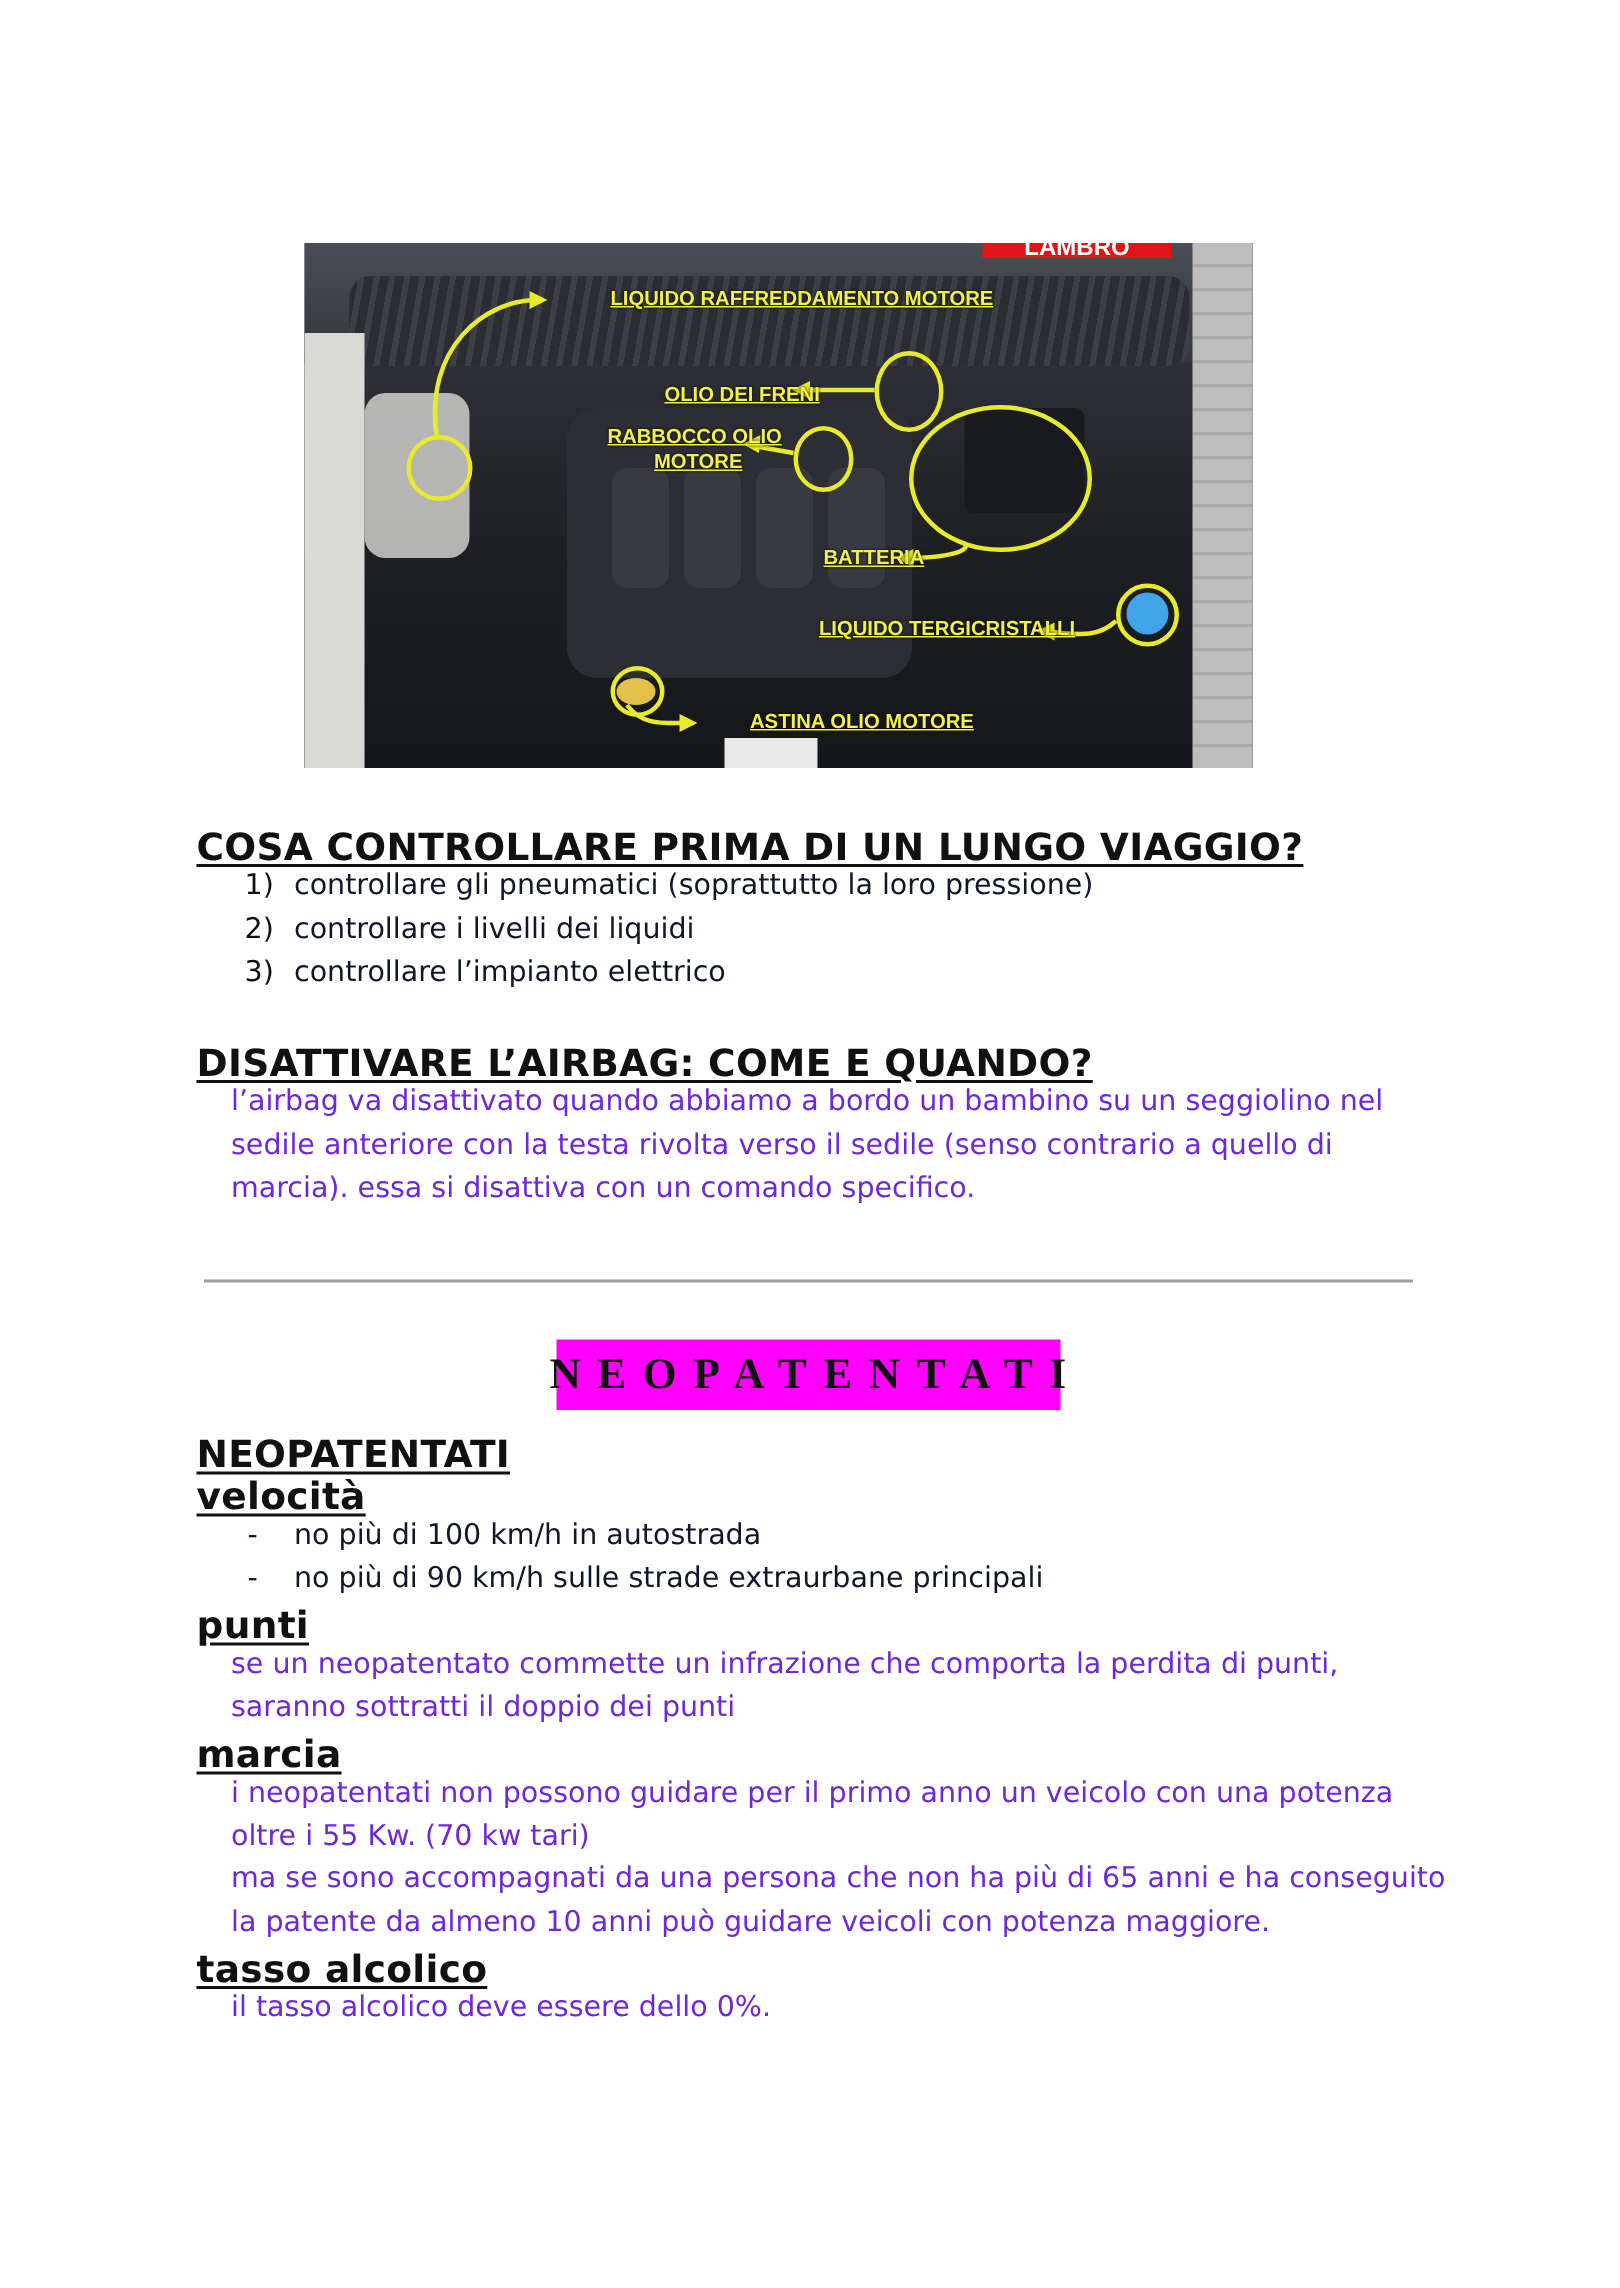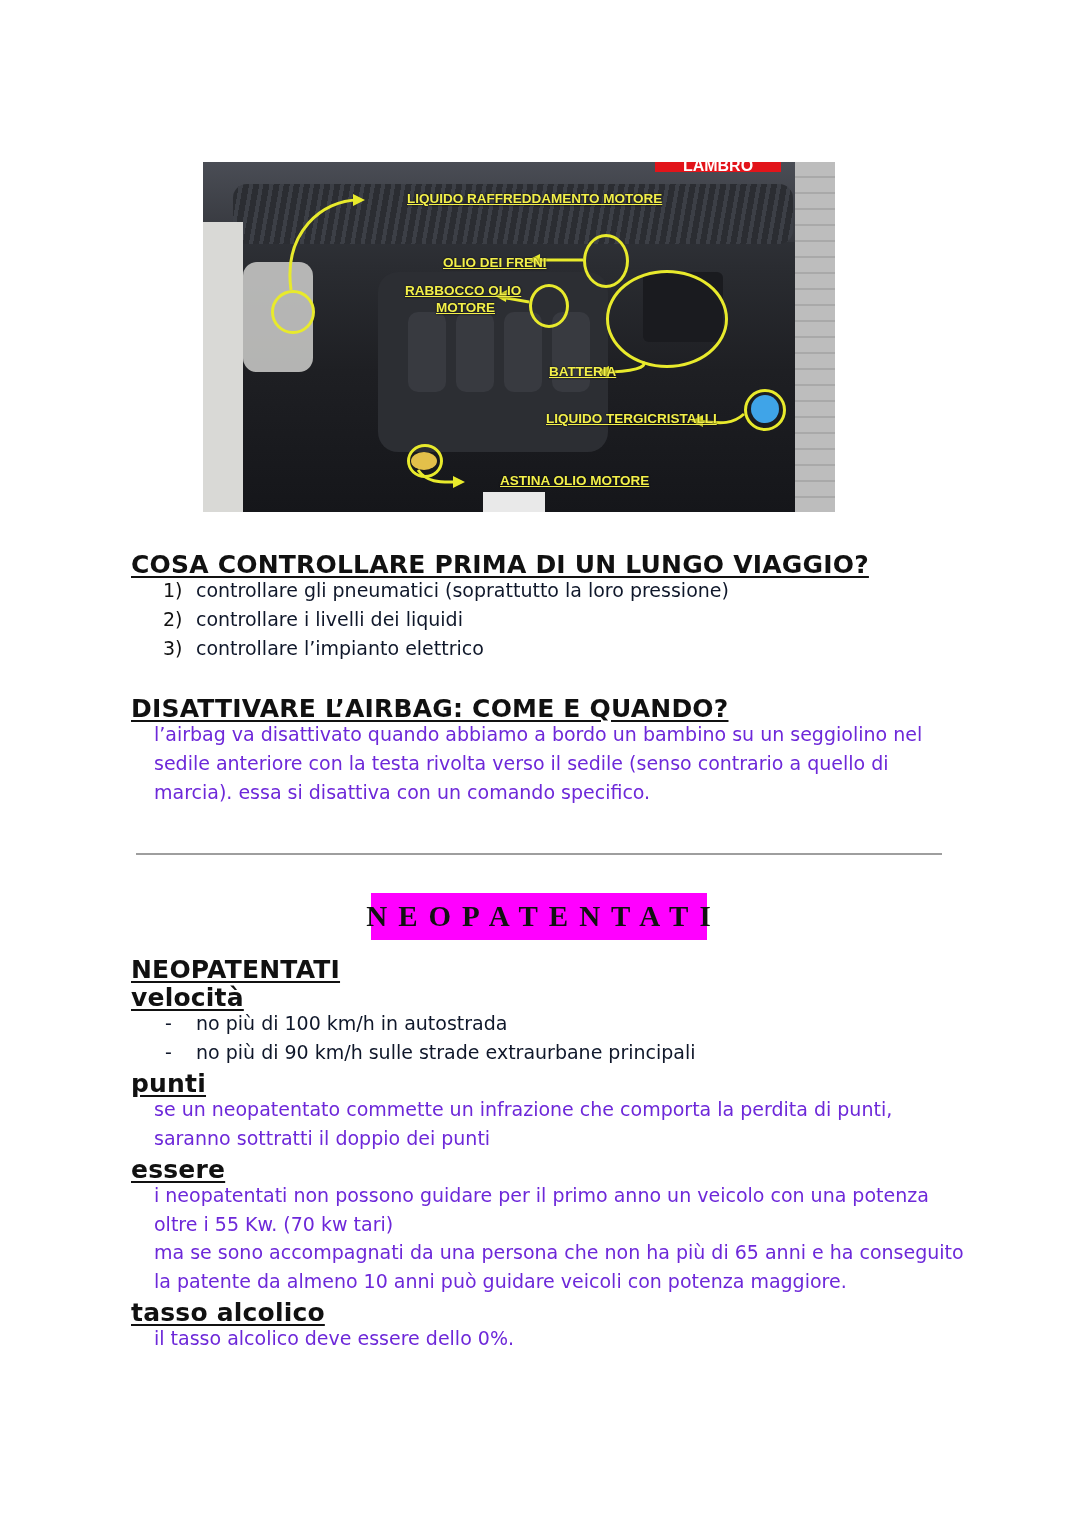--- a/index.html
+++ b/index.html
@@ -124,20 +124,20 @@
 <div class="h" style="top:983px">velocità</div>
 <div class="li" style="left:165px;top:1012px">-</div>
 <div class="li" style="left:196px;top:1012px">no più di 100 km/h in autostrada</div>
 <div class="li" style="left:165px;top:1041px">-</div>
 <div class="li" style="left:196px;top:1041px">no più di 90 km/h sulle strade extraurbane principali</div>
 
 <div class="h" style="top:1069px">punti</div>
 <div class="t" style="top:1095px">se un neopatentato commette un infrazione che comporta la perdita di punti,</div>
 <div class="t" style="top:1124px">saranno sottratti il doppio dei punti</div>
 
-<div class="h" style="top:1155px">essere</div>
+<div class="h" style="top:1155px">marcia</div>
 <div class="t" style="top:1181px">i neopatentati non possono guidare per il primo anno un veicolo con una potenza</div>
 <div class="t" style="top:1210px">oltre i 55 Kw. (70 kw tari)</div>
 <div class="t" style="top:1238px">ma se sono accompagnati da una persona che non ha più di 65 anni e ha conseguito</div>
 <div class="t" style="top:1267px">la patente da almeno 10 anni può guidare veicoli con potenza maggiore.</div>
 
 <div class="h" style="top:1298px">tasso alcolico</div>
 <div class="t" style="top:1324px">il tasso alcolico deve essere dello 0%.</div>
 
 </body></html>

